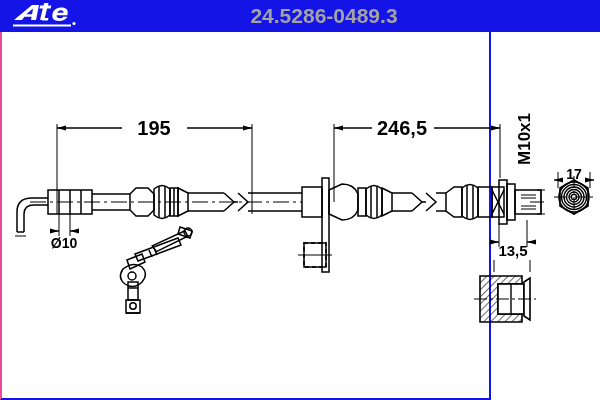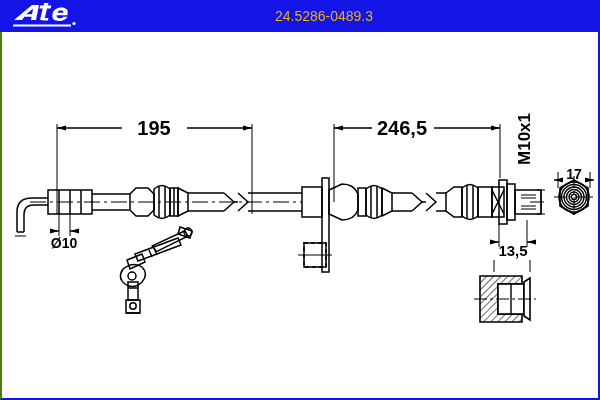--- a/index.html
+++ b/index.html
@@ -7,26 +7,26 @@
        font-family:"Liberation Sans", sans-serif;}
   #page{position:relative;width:600px;height:400px;background:#ffffff;
         box-sizing:border-box;}
   
   #header{position:absolute;left:0;top:0;width:600px;height:32px;
           background:#1414e6;display:flex;align-items:center;}
   #logo{position:relative;width:92px;height:32px;flex:0 0 92px;}
   #logo svg{position:absolute;left:12px;top:3px;}
   #titles{flex:1;display:flex;align-items:center;justify-content:center;
           gap:26px;transform:translateX(-22px);}
-  .htxt{color:#eab308;font-size:14px;font-weight:normal;letter-spacing:0px;
+  .htxt{color:#a3a3a3;font-size:21px;font-weight:bold;letter-spacing:0px;
         line-height:22px;white-space:nowrap;}
   
-  #frame{position:absolute;left:0;top:32px;width:600px;height:368px;
+  #frame{position:absolute;left:0;top:32px;width:491px;height:368px;
          background:#ffffff;box-sizing:border-box;
-         border-left:2px solid #4d7c0f;border-right:2px solid #1414e6;
+         border-left:2px solid #ec4899;border-right:2px solid #1414e6;
          border-bottom:2px solid #1414e6;padding-left:28px;}
   #canvas{position:absolute;left:0;top:0;width:600px;height:368px;}
   .dimtxt{font-family:"Liberation Sans", sans-serif;font-weight:bold;}
 </style>
 </head>
 <body>
 
 <div id="page">
 
   <div id="header">

